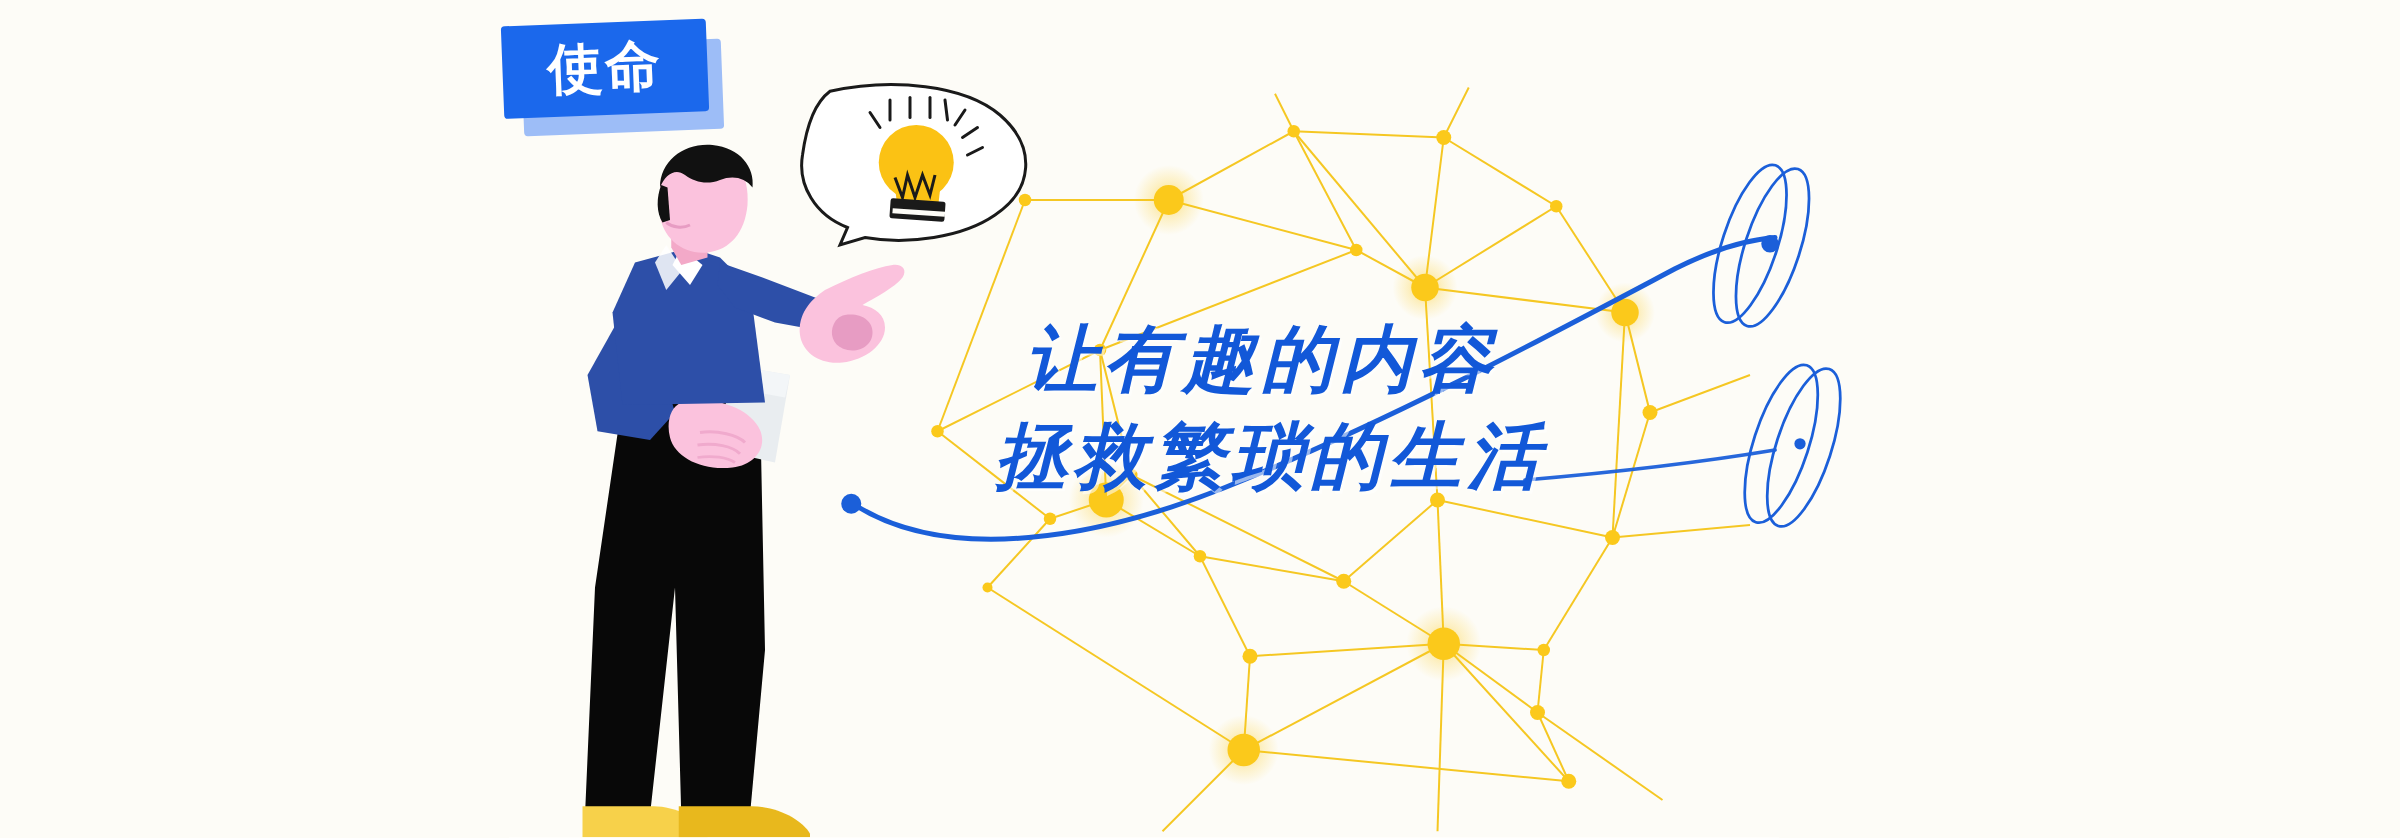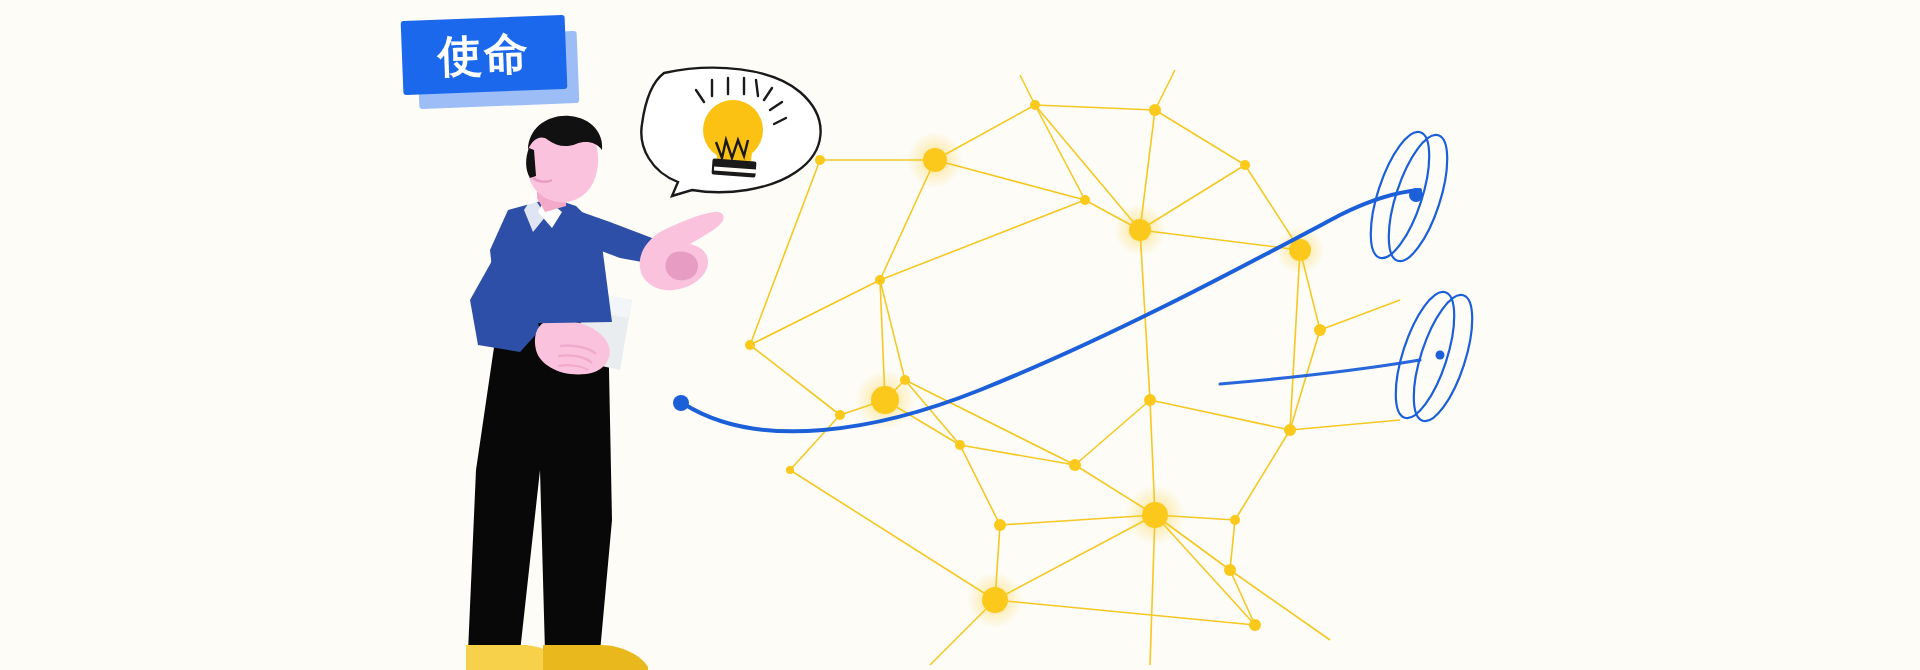--- a/index.html
+++ b/index.html
@@ -303,14 +303,18 @@
     </svg>
   </div>
 
   <div id="badge-group">
     <div id="badge-shadow"></div>
     <div id="badge-card">
       <span id="badge-label">使命</span>
     </div>
   </div>
 
+  <div id="headline">
+    <div class="headline-line" id="headline-line-1">让有趣的内容</div>
+    <div class="headline-line" id="headline-line-2">拯救繁琐的生活</div>
+  </div>
 
 </div>
 
 </body></html>

